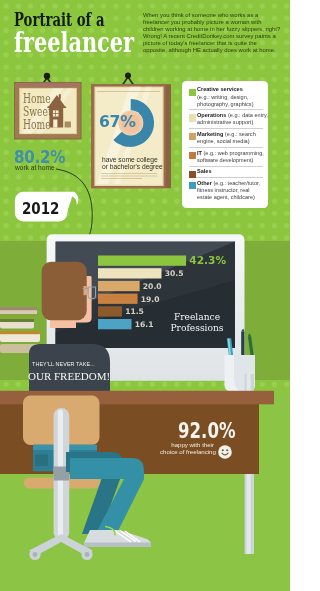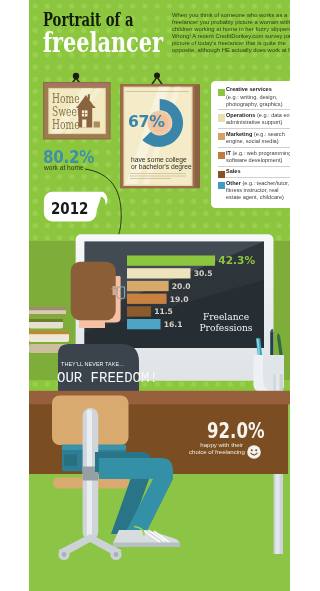--- a/index.html
+++ b/index.html
@@ -1,17 +1,17 @@
 <!DOCTYPE html>
 <html><head>
 <meta charset="utf-8">
 <style>
   html,body{margin:0;padding:0;background:#fff;}
   body{width:290px;height:591px;overflow:hidden;font-family:"Liberation Sans",sans-serif;-webkit-font-smoothing:antialiased;}
-  #root{position:relative;width:290px;height:591px;overflow:hidden;background:#8cc63e;margin-left:29px;}
+  #root{position:relative;width:290px;height:591px;overflow:hidden;background:#8cc63e;}
   .abs{position:absolute;}
   svg{display:block;}
   .hdr-title1{left:14px;top:8.5px;font-family:"DejaVu Serif",serif;font-weight:bold;font-size:18.5px;color:#111c0a;
       transform:scaleX(0.715);transform-origin:left top;white-space:nowrap;}
   .hdr-title2{left:14px;top:25.5px;font-family:"DejaVu Serif",serif;font-weight:bold;font-size:28px;color:#ffffff;
       transform:scaleX(0.745);transform-origin:left top;white-space:nowrap;}
   .hdr-intro{left:143px;top:12px;width:142px;font-size:5.9px;line-height:6.95px;color:#2e3d10;font-family:"Liberation Sans",sans-serif;white-space:pre-line;}
   .hsh{left:23.2px;top:92.5px;font-family:"DejaVu Serif",serif;font-size:12.2px;line-height:13px;color:#86754a;font-weight:normal;transform:scaleX(0.75);transform-origin:left top;}
   .donutval{left:99px;top:111.5px;font-family:"DejaVu Sans",sans-serif;font-weight:bold;font-size:16.5px;color:#3a86ab;transform:scaleX(0.95);transform-origin:left top;letter-spacing:-0.3px;}
   .donutcap{left:102px;top:155.5px;width:66px;font-size:6.7px;line-height:7.8px;color:#2e2c24;white-space:pre-line;}
@@ -21,21 +21,21 @@
   .legend-panel{left:182px;top:81px;width:86px;height:127px;background:#ffffff;border-radius:4.5px;}
   .legend-wrap{left:188.7px;top:86.4px;width:74px;}
   .legend-item{position:relative;padding-left:8.8px;padding-bottom:1.6px;margin-bottom:1.8px;border-bottom:0.7px solid #cfcfcf;}
   .legend-item.last{border-bottom:none;}
   .legend-item .sw{position:absolute;left:0px;top:2.2px;width:7.2px;height:7.2px;display:block;}
   .legend-item .lt{display:block;font-size:6.05px;line-height:7.15px;color:#3d3d3d;white-space:pre;transform:scaleX(0.92);transform-origin:left top;}
   .legend-item .lt b{color:#1b1b1b;font-weight:bold;}
   .chart-title{left:162px;top:310.5px;width:70px;text-align:center;font-family:"DejaVu Serif",serif;font-size:9.6px;line-height:11.2px;color:#f2f4f5;white-space:pre-line;transform:scaleX(0.95);transform-origin:center top;}
   .barlabel{font-family:"DejaVu Sans",sans-serif;font-weight:bold;}
   .tshirt-1{left:32px;top:361px;font-size:5.4px;color:#f0f2f3;letter-spacing:0.1px;font-family:"Liberation Sans",sans-serif;}
-  .tshirt-2{left:28px;top:370px;font-size:14px;color:#f5f7f8;font-family:Liberation Mono, monospace;}
+  .tshirt-2{left:28px;top:370px;font-size:11px;color:#f5f7f8;font-family:Liberation Serif, serif;}
   .happy-val{left:178px;top:418.5px;font-family:"DejaVu Sans",sans-serif;font-weight:bold;font-size:20.5px;color:#f6f4ef;transform:scaleX(0.81);transform-origin:left top;}
   .happy-lab{left:160px;top:441px;width:54px;text-align:right;font-size:6.1px;line-height:7.4px;color:#f0ece3;white-space:pre;font-family:"Liberation Sans",sans-serif;}
 </style>
 </head>
 <body>
 
 <div id="root">
 
   <svg class="abs" style="left:0;top:0" width="290" height="591">
     <defs>

